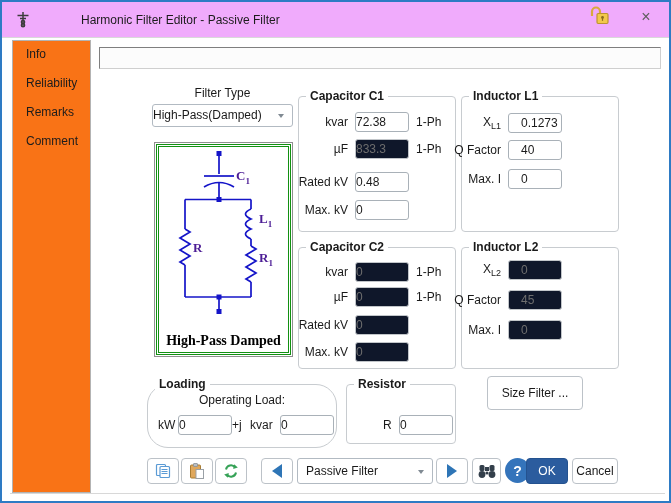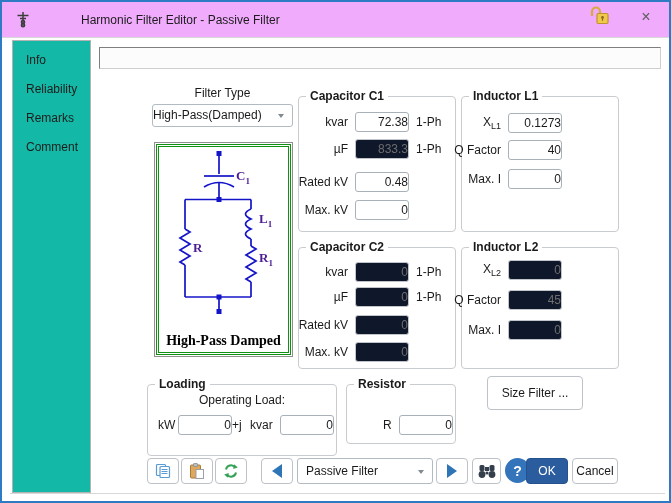--- a/index.html
+++ b/index.html
@@ -11,22 +11,22 @@
   }
   
   .titlebar{position:absolute;left:0;top:0;right:0;height:36px;background:#f0abfc;
     border-bottom:1px solid #d9d9d9;display:flex;align-items:center;gap:40px;}
   .titlebar .appicon{margin-left:13px;display:flex;}
   .titlebar .title{margin-left:10px;color:#1c1c1c;}
   .lockwrap{position:absolute;left:583px;top:4px;cursor:pointer;}
   .closebtn{position:absolute;right:8px;top:0;width:30px;height:29px;display:flex;
     align-items:center;justify-content:center;font-size:16px;color:#5f5f5f;cursor:pointer;}
   
-  .sidebar{position:absolute;left:10px;top:38px;width:79px;height:453px;background:#14b8a6;
-    border:1px solid #b3b3b3;padding-top:6px;}
+  .sidebar{position:absolute;left:10px;top:38px;width:79px;height:453px;background:#f97316;
+    border:1px solid #b3b3b3;}
   .nav-item{position:relative;height:26px;line-height:26px;padding-left:12px;margin:0 1px 3px 1px;
     border-radius:3px;color:#1c1c1c;cursor:pointer;}
   .nav-item.selected{background:#d9d9d9;color:#1f5da8;}
   .nav-item.selected .accent{position:absolute;left:0;top:0;bottom:0;width:3px;background:#1f5da8;border-radius:2px;}
   
   .idfield{position:absolute;left:97px;top:45px;width:562px;height:22px;background:#fcfcfc;
     border:1px solid;border-color:#7f7f7f #cfcfcf #cfcfcf #7f7f7f;padding:0 4px;font-size:12px;}
   
   .ft-label{position:absolute;left:150px;top:84px;width:141px;text-align:center;}
   .ft-select{position:absolute;left:150px;top:102px;width:141px;height:23px;background:#fff;
@@ -42,21 +42,21 @@
     font-weight:bold;font-size:13px;}
   .dlabel sub{font-size:9px;}
   .dcaption{position:absolute;left:0;right:0;bottom:3px;text-align:center;color:#000;
     font-family:"Liberation Serif","DejaVu Serif",serif;font-weight:bold;font-size:14px;}
   
   .group{position:absolute;border:1px solid #c8ccd0;border-radius:4px;background:#fff;margin-top:12px;}
   .gtitle{position:absolute;top:-8px;left:7px;background:#fff;padding:0 4px;font-weight:bold;white-space:nowrap;}
   .row{position:absolute;left:0;right:0;height:20px;}
   .row .lbl{position:absolute;right:107px;top:50%;transform:translateY(-50%);white-space:nowrap;}
   .row input{position:absolute;left:56px;top:0;width:54px;height:20px;border:1px solid #a9b1b8;
-    border-radius:3px;text-align:right;font:inherit;color:#1a1a1a;background:#fff;padding:0;}
+    border-radius:3px;text-align:left;font:inherit;color:#1a1a1a;background:#fff;padding:0;}
   .row .sfx{position:absolute;left:117px;top:50%;transform:translateY(-50%);white-space:nowrap;}
   .gL .lbl{right:117px;}
   .gL input{left:46px;padding-left:12px;}
   input.dim{background:#0f172a;color:#6e6e6e;border-color:#c2c6ca;}
   sub{font-size:9px;}
   
   .small-input{position:absolute;top:0;height:20px;border:1px solid #a9b1b8;border-radius:3px;
     text-align:center;font:inherit;color:#1a1a1a;background:#fff;padding:0;width:46px;}
   .inline-lbl{position:absolute;top:50%;transform:translateY(-50%);white-space:nowrap;}
   
@@ -236,21 +236,21 @@
     <div class="row" style="top:42px">
       <span class="lbl">Q Factor</span>
       <input value="45" class="dim" style="">
     </div>
     <div class="row" style="top:72px">
       <span class="lbl">Max. I</span>
       <input value="0" class="dim" style="">
     </div>
   </div>
 
-  <div class="group" style="left:145px;top:370px;width:190px;height:72px;">
+  <div class="group" style="left:145px;top:370px;width:190px;height:64px;border-radius:21px;">
     <span class="gtitle">Loading</span>
     <div style="position:absolute;left:0;right:0;top:8px;text-align:center;">Operating Load:</div>
     <div class="row" style="top:30px">
       <span class="inline-lbl" style="left:10px">kW</span>
       <input class="small-input" style="left: 30px;" value="0">
       <span class="inline-lbl" style="left:84px">+j</span>
       <span class="inline-lbl" style="left:102px">kvar</span>
       <input class="small-input" style="left: 132px;" value="0">
     </div>
   </div>

